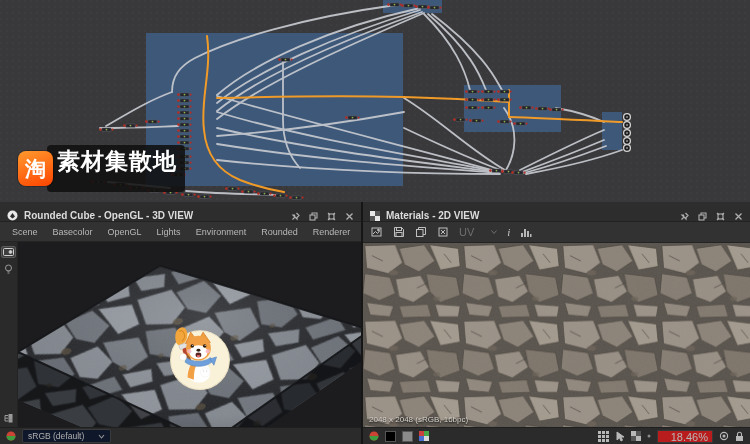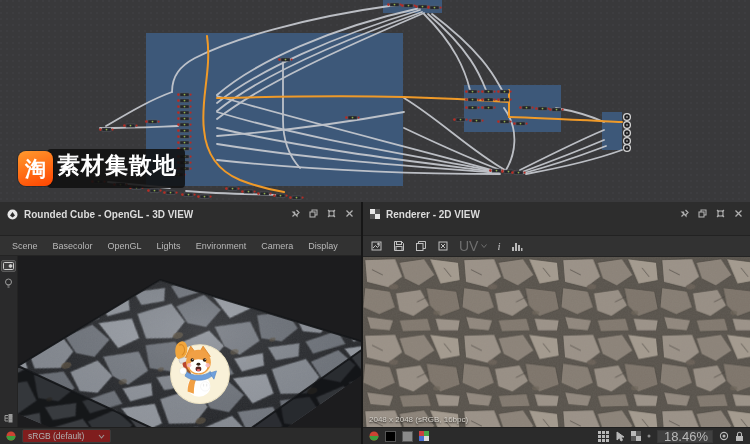--- a/index.html
+++ b/index.html
@@ -7,62 +7,62 @@
          font-family:"Liberation Sans",sans-serif;}
 
   
   .graph{position:absolute;top:0;left:0;width:750px;height:202px;}
   .graph svg{display:block;}
   .watermark{position:absolute;left:18px;top:151px;height:35px;display:flex;align-items:center;z-index:5;}
   .wm-badge{width:35px;height:35px;border-radius:8px;background:linear-gradient(160deg,#ff9a2e,#ff4400);
             display:flex;align-items:center;justify-content:center;color:#fff;font-weight:bold;
             font-size:21px;box-shadow:0 0 0 1px rgba(0,0,0,.25);z-index:2;}
   .wm-text{background:rgba(16,16,16,.88);color:#fff;font-weight:bold;font-size:23px;letter-spacing:1px;
-           height:39px;line-height:33px;padding:0 8px 0 10px;margin-left:-6px;border-radius:4px;}
+           height:39px;line-height:33px;padding:0 8px 8px 10px;margin-left:-6px;border-radius:4px;}
 
   
   .panels{position:absolute;top:202px;left:0;width:750px;height:242px;display:flex;}
   .panel{display:flex;flex-direction:column;background:#262626;min-width:0;}
   .p3d{width:361px;}
   .divider{width:2px;background:#161616;}
   .p2d{flex:1;}
 
-  .phead{height:19px;background:#2d2d2d;border-bottom:1px solid #222;display:flex;align-items:flex-start;
-         gap:6px;padding:7px 7px;flex:0 0 auto;}
+  .phead{height:19px;background:#2d2d2d;border-bottom:1px solid #222;display:flex;align-items:flex-end;
+         gap:6px;padding:0 7px;flex:0 0 auto;}
   .ptitle{font-size:10px;font-weight:bold;color:#dcdcdc;white-space:nowrap;}
   .spacer{flex:1;}
   .wctl{display:flex;gap:9px;align-items:center;}
   .ibtn{display:flex;align-items:center;justify-content:center;cursor:default;}
   .ibtn svg{display:block;}
 
   .menubar{height:19px;background:#323232;border-bottom:1px solid #242424;display:flex;align-items:center;
            gap:15px;padding:0 12px;flex:0 0 auto;text-align:right;}
   .menu{font-size:9px;color:#b8b8b8;}
 
   .toolbar2d{height:20px;background:#323232;border-bottom:1px solid #242424;display:flex;align-items:center;
              gap:10px;padding:0 8px;flex:0 0 auto;}
-  .uvdd{display:flex;align-items:center;gap:3px;font-size:14px;color:#6f6f6f;}
+  .uvdd{display:flex;align-items:center;gap:17px;font-size:11px;color:#6f6f6f;}
 
   .viewport{position:relative;flex:1;overflow:hidden;background:#404040;}
   .viewport svg.scene{display:block;}
 
   .lefttools{position:absolute;left:0;top:0;bottom:0;width:17px;background:#2a2a2b;border-right:1px solid #232323;
              display:flex;flex-direction:column;align-items:center;padding:4px 0;gap:6px;z-index:3;}
   .lt-active{background:#3d3d3e;border:1px solid #5a5a5a;border-radius:2px;padding:1px;}
   .lt-bottom{margin-top:auto;}
 
   .dogbadge{position:absolute;left:167px;top:84px;width:66px;height:66px;z-index:4;}
 
   .statusbar{height:16px;background:#2b2b2b;border-top:1px solid #1f1f1f;display:flex;align-items:center;
              gap:6px;padding:0 6px;flex:0 0 auto;font-size:8.5px;color:#a8a8a8;}
-  .dd{background:#7f1d1d;border:1px solid #3a3a3a;border-radius:2px;height:12px;display:flex;align-items:center;
+  .dd{background:#0f172a;border:1px solid #3a3a3a;border-radius:2px;height:12px;display:flex;align-items:center;
       gap:14px;padding:0 5px;font-size:8.5px;color:#b0b0b0;}
   .swatch{width:9px;height:9px;border:1px solid #555;}
-  .zoomfield{background:#404040;border:1px solid #383838;height:11px;min-width:46px;display:flex;
-             align-items:center;justify-content:flex-end;padding:0 4px;font-size:13px;color:#b8b8b8;}
+  .zoomfield{background:#b91c1c;border:1px solid #383838;height:11px;min-width:46px;display:flex;
+             justify-content:flex-end;padding:0 4px;font-size:11px;color:#b8b8b8;}
   .infotext{position:absolute;left:6px;bottom:3px;font-size:8px;color:#d8d4cd;z-index:3;
             text-shadow:0 1px 2px rgba(0,0,0,.9);}
 </style>
 </head>
 <body>
 
 <div class="stage">
 
   <div class="graph">
     <svg width="750" height="202" viewBox="0 0 750 202">
@@ -242,22 +242,22 @@
           </span>
         </span>
       </div>
 
       <div class="menubar">
         <span class="menu">Scene</span>
         <span class="menu">Basecolor</span>
         <span class="menu">OpenGL</span>
         <span class="menu">Lights</span>
         <span class="menu">Environment</span>
-        <span class="menu">Camera</span>
-        <span class="menu">Display</span>
+        <span class="menu">Rounded</span>
+        <span class="menu">Renderer</span>
       </div>
 
       <div class="viewport">
         <div class="lefttools">
           <span class="ibtn lt-active">
             <svg width="11" height="8" fill="none" stroke="#cfcfcf" stroke-width="1">
                 <rect x="0.5" y="0.5" width="10" height="7" rx="1"></rect>
                 <circle cx="7.5" cy="4" r="1.4" fill="#cfcfcf"></circle>
               </svg>
           </span>
@@ -388,21 +388,21 @@
     <section class="panel p2d">
       <div class="phead">
         <span class="ibtn">
           <svg width="10" height="10">
               <rect width="5" height="5" fill="#e8e8e8"></rect>
               <rect x="5" width="5" height="5" fill="#555"></rect>
               <rect y="5" width="5" height="5" fill="#555"></rect>
               <rect x="5" y="5" width="5" height="5" fill="#e8e8e8"></rect>
             </svg>
         </span>
-        <span class="ptitle">Renderer - 2D VIEW</span>
+        <span class="ptitle">Materials - 2D VIEW</span>
         <span class="spacer"></span>
         <span class="wctl">
           <span class="ibtn">
             <svg width="9" height="9" fill="none" stroke="#b0b0b0" stroke-width="1.2">
                 <path d="M5.5,1 L8,3.5 L6,5.5 L6,7 L4,5 L1.5,7.5 M4,5 L2,3 L3.5,3 Z"></path>
               </svg>
           </span>
           <span class="ibtn">
             <svg width="9" height="9" fill="none" stroke="#b0b0b0" stroke-width="1.1">
                 <rect x="1" y="3" width="5" height="5"></rect>

